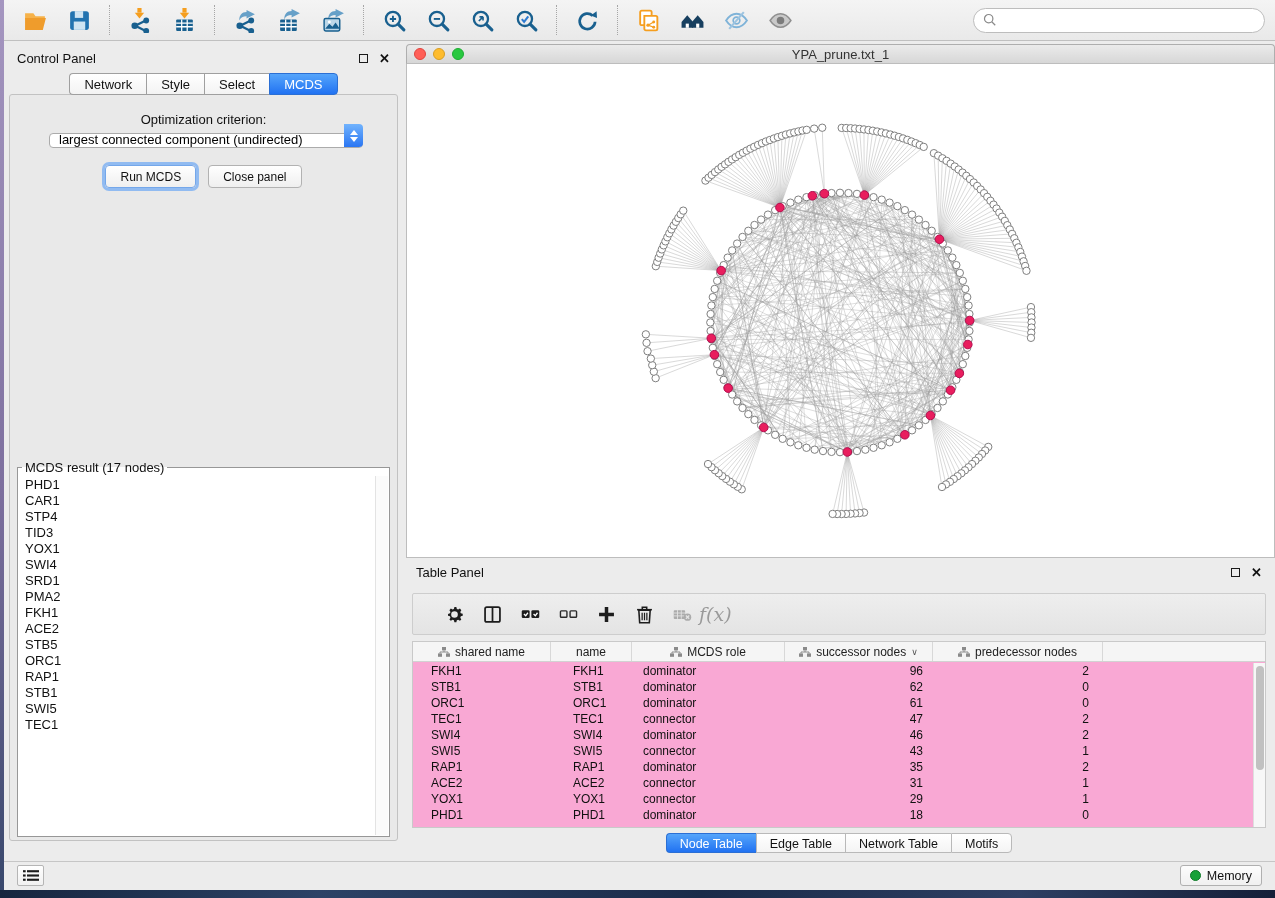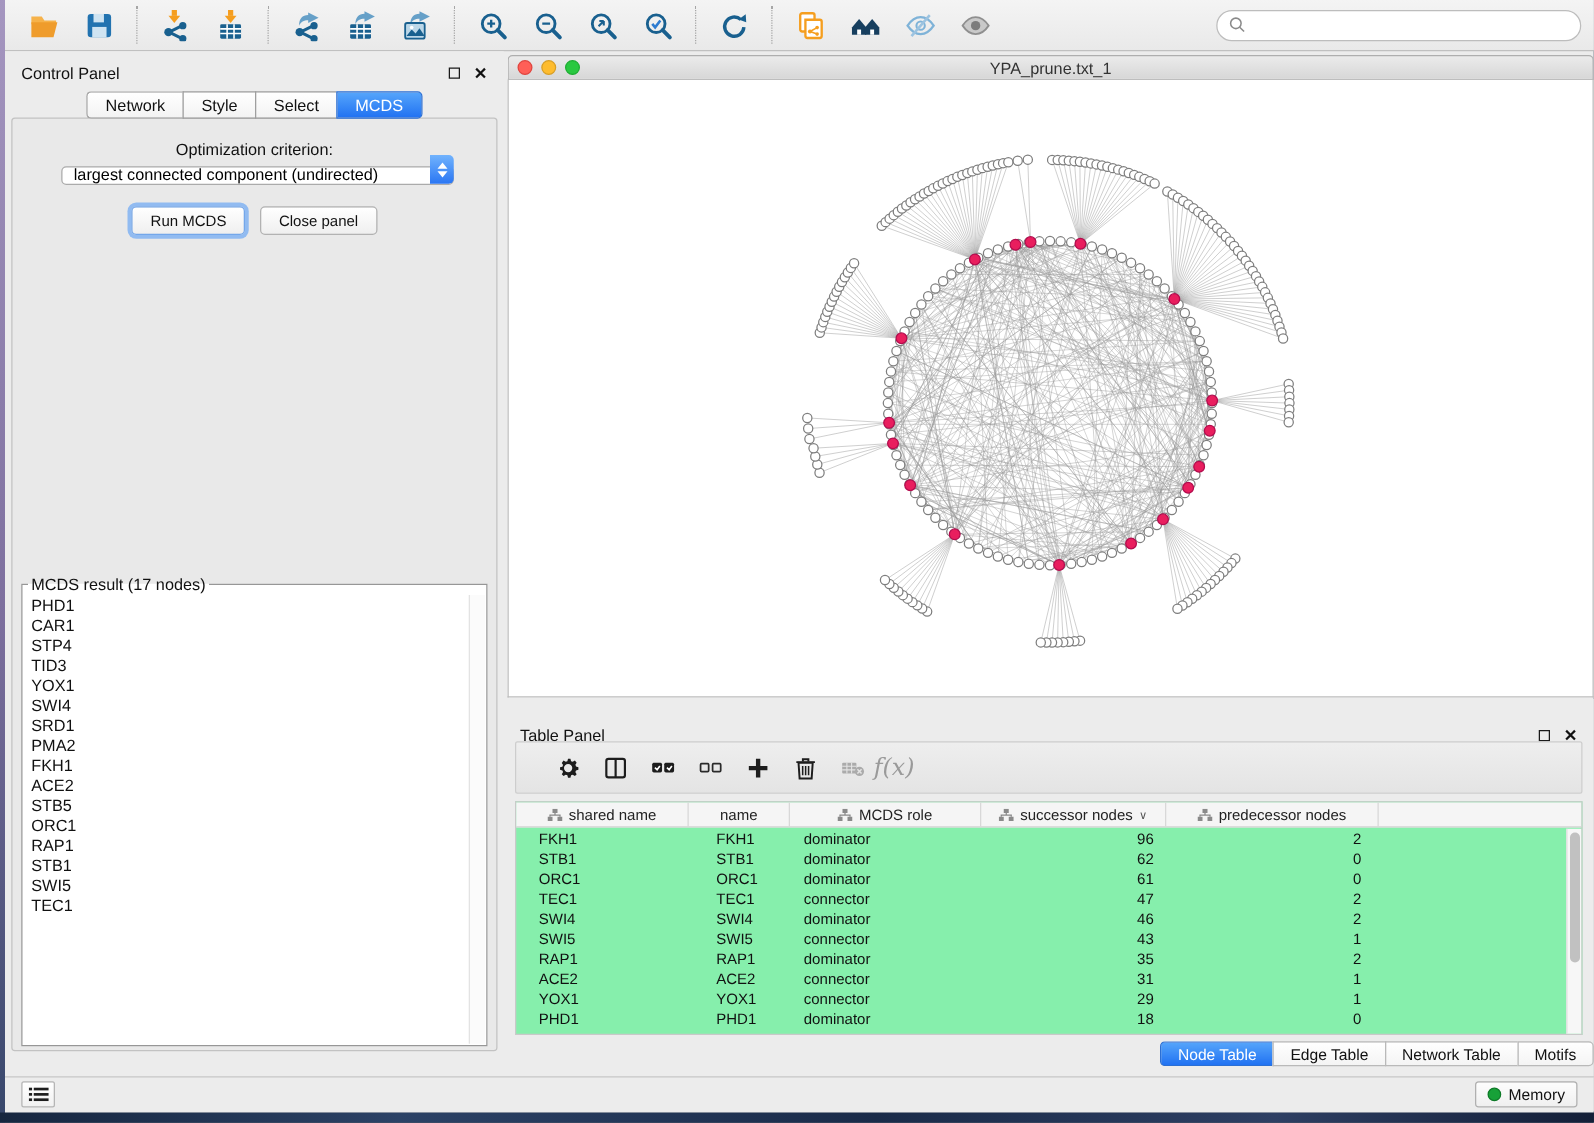--- a/index.html
+++ b/index.html
@@ -66,36 +66,36 @@
   .net-canvas svg{width:100%;height:100%;display:block}
   .grip{position:absolute;left:434px;top:519px;width:10px;height:4px;background:#bdbdbd;border-radius:1px}
 
   
   .table-panel{position:absolute;left:0;right:0;top:518px;bottom:0;background:#ececec}
   .tp-toolbar{position:absolute;top:34px;left:9px;right:9px;height:42px;background:linear-gradient(#eeeeee,#e4e4e4);
     border:1px solid #cdcdcd;border-radius:2px;display:flex;align-items:center;padding-left:14px;gap:0}
   .tp-btn{width:38px;height:34px;display:flex;align-items:center;justify-content:flex-end;background:none;border:none}
   .tp-btn svg{width:21px;height:21px}
   .fx{font-family:"DejaVu Serif",serif;font-style:italic;font-size:19px;color:#9a9a9a}
-  .tbl{position:absolute;top:82px;left:9px;right:9px;height:187px;background:#86efac;border:1px solid #c9c9c9}
+  .tbl{position:absolute;top:82px;left:9px;right:9px;height:187px;background:#f9a8d4;border:1px solid #c9c9c9}
   .thead{display:flex;height:20px;background:#f5f5f5;border-bottom:1px solid #d2d2d2;font-size:12px;color:#222;align-items:stretch}
   .hcell{display:flex;align-items:center;justify-content:center;gap:5px;border-right:1px solid #d8d8d8;position:relative}
   .hcell svg{width:12px;height:10px;flex:none}
   .chev{font-size:9px;color:#555}
   .tbody{position:absolute;top:21px;left:0;right:12px;bottom:0;overflow:hidden}
   .trow{display:flex;height:16px;align-items:center;font-size:12px;color:#111}
   .c0{width:138px;padding-left:18px}
   .c1{width:81px;padding-left:22px}
   .c2{width:153px;padding-left:11px}
   .c3{width:148px;text-align:right;padding-right:10px}
   .c4{width:170px;text-align:right;padding-right:14px}
   .h0{width:138px}.h1{width:81px}.h2{width:153px}.h3{width:148px}.h4{width:170px}
   .tbl-scroll{position:absolute;top:21px;right:0;bottom:0;width:12px;background:#f7f7f7;border-left:1px solid #dedede}
   .tbl-thumb{position:absolute;top:3px;left:2px;width:8px;height:104px;background:#c1c1c1;border-radius:4px}
-  .tp-tabs{position:absolute;top:274px;left:0;right:0;display:flex;justify-content:flex-end}
+  .tp-tabs{position:absolute;top:274px;left:0;right:0;display:flex;justify-content:center}
   .ttab{font-size:12.5px;height:20px;padding:3px 13px;background:linear-gradient(#fff,#f4f4f4);border:1px solid #b9b9b9;border-right:none;color:#111}
   .ttab:first-child{border-radius:4px 0 0 4px}
   .ttab:last-child{border-right:1px solid #b9b9b9;border-radius:0 4px 4px 0}
   .ttab.selected{background:linear-gradient(#55a5fb,#2172f2);color:#fff;border-color:#2b6fd4}
 
   
   .statusbar{height:28px;background:#ececec;border-top:1px solid #c6c6c6;display:flex;align-items:center;padding:12px 13px;position:relative}
   .list-btn{width:27px;height:21px;background:linear-gradient(#fff,#f1f1f1);border:1px solid #b5b5b5;border-radius:2px;
     display:flex;align-items:center;justify-content:center}
   .memory-btn{margin-left:auto;height:21px;padding:0 9px;background:linear-gradient(#fdfdfd,#f0f0f0);border:1px solid #b0b0b0;
@@ -1131,21 +1131,21 @@
                 <circle cx="321.9" cy="324.8" r="4.3" fill="#e91e5e" stroke="#b30c4e" stroke-width="1"></circle>
                 <circle cx="308.1" cy="291.3" r="4.3" fill="#e91e5e" stroke="#b30c4e" stroke-width="1"></circle>
                 <circle cx="305.0" cy="274.8" r="4.3" fill="#e91e5e" stroke="#b30c4e" stroke-width="1"></circle>
               </g>
             </svg>
         </div>
       </div>
       <div class="grip"></div>
 
       <div class="table-panel">
-        <div class="panel-titlebar" style="margin-top:16px">
+        <div class="panel-titlebar" style="margin-top:0">
           <span>Table Panel</span>
           <span class="win-ctrls">
             <span class="float-icon"></span>
             <span class="close-icon">✕</span>
           </span>
         </div>
         <div class="tp-toolbar">
           <button class="tp-btn">
             <svg viewBox="0 0 24 24">
                 <path fill="#1d1d1d" d="M12 8.2a3.8 3.8 0 1 0 0 7.6 3.8 3.8 0 0 0 0-7.6zm9.4 5.3l-2.2.6a7.4 7.4 0 0 1-.6 1.5l1.2 2-1.6 1.6-2-1.2a7.4 7.4 0 0 1-1.5.6l-.6 2.2h-2.2l-.6-2.2a7.4 7.4 0 0 1-1.5-.6l-2 1.2-1.6-1.6 1.2-2a7.4 7.4 0 0 1-.6-1.5l-2.2-.6v-2.2l2.2-.6a7.4 7.4 0 0 1 .6-1.5l-1.2-2L7.8 5l2 1.2a7.4 7.4 0 0 1 1.5-.6l.6-2.2h2.2l.6 2.2a7.4 7.4 0 0 1 1.5.6l2-1.2L19.8 7l-1.2 2a7.4 7.4 0 0 1 .6 1.5l2.2.6z"></path>

